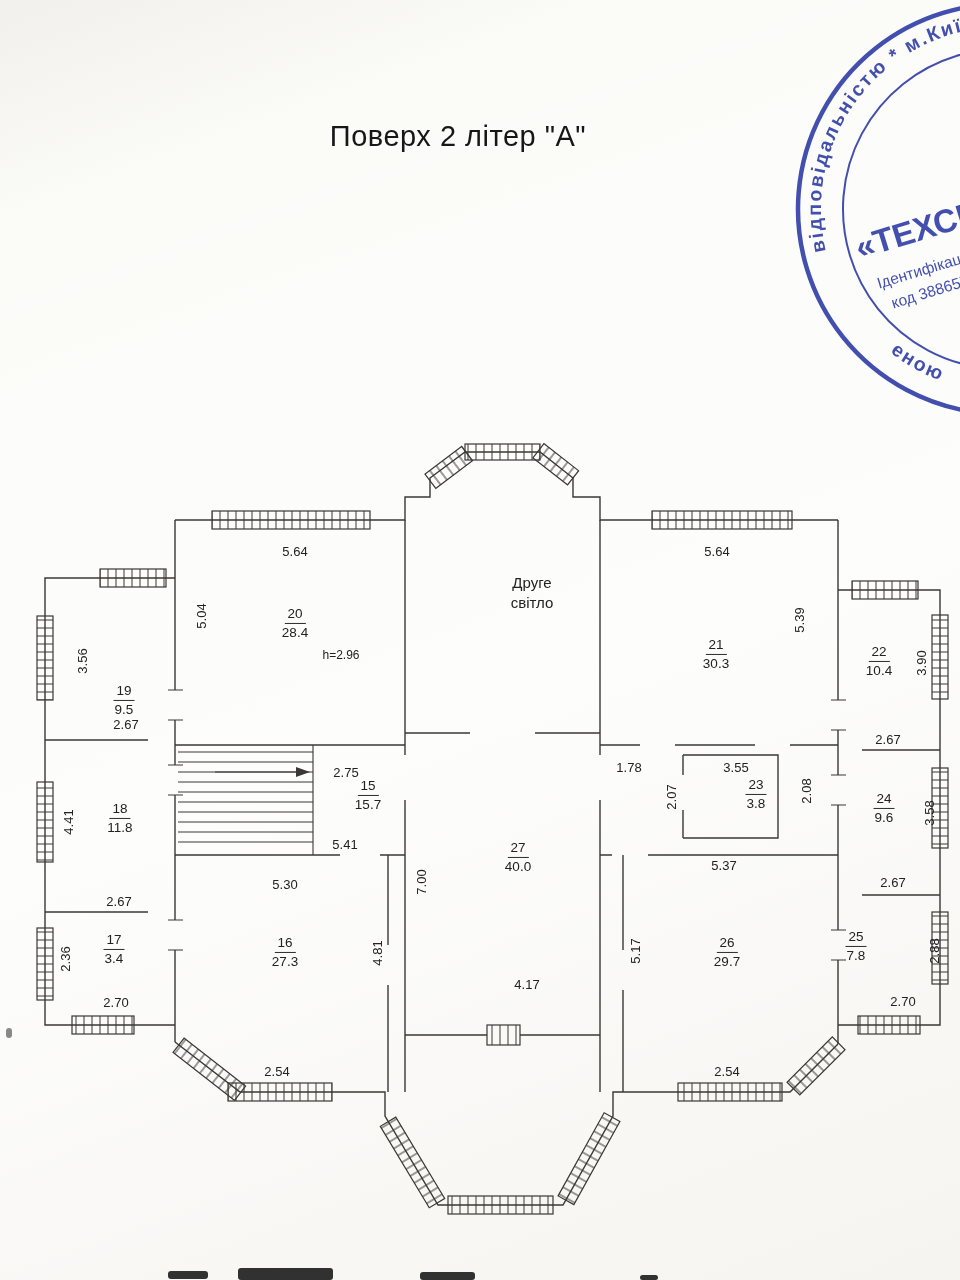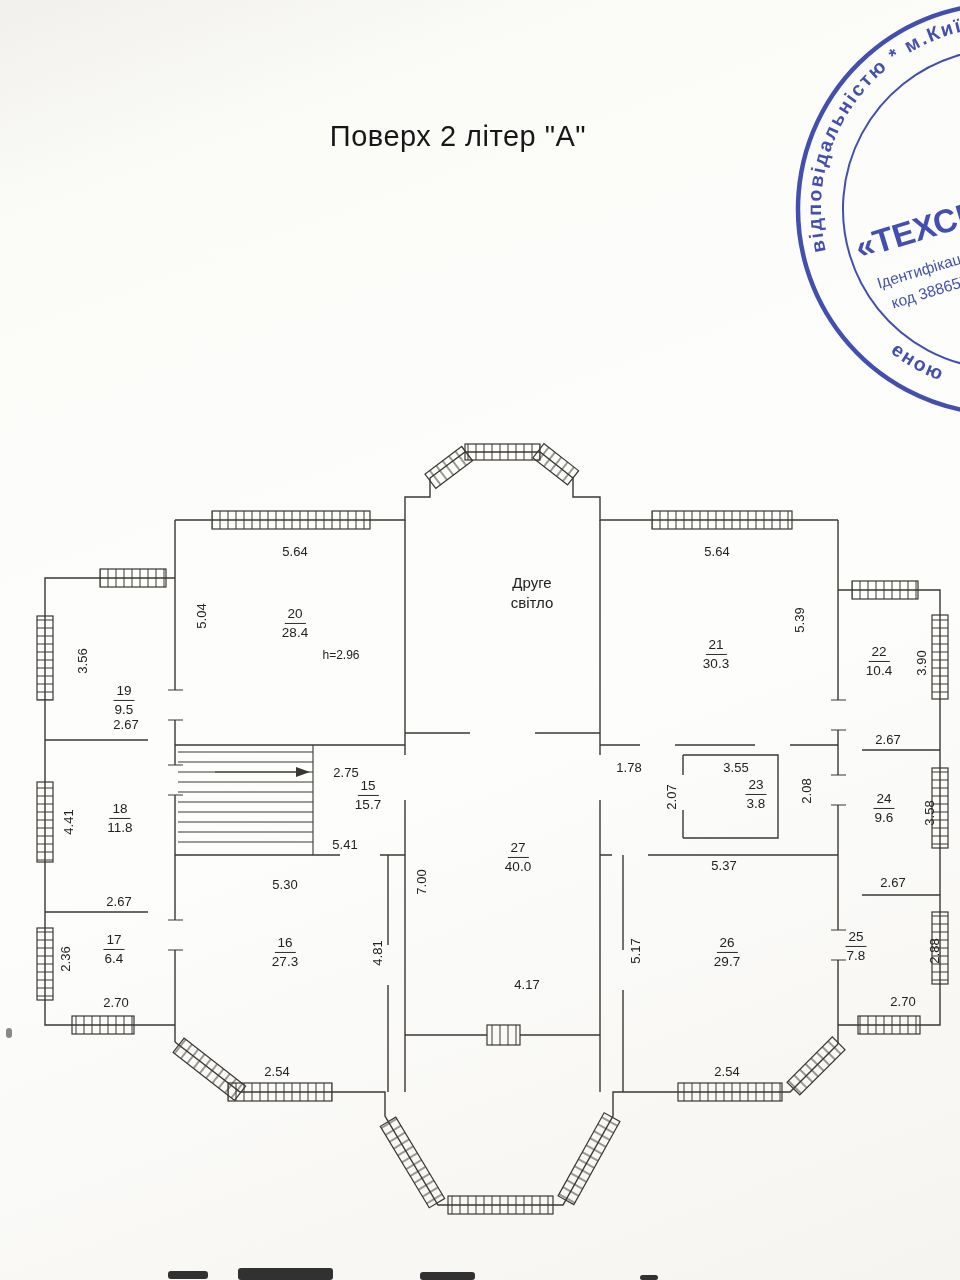--- a/index.html
+++ b/index.html
@@ -118,21 +118,21 @@
   <div class="room" style="left:368px;top:795px">
     <span class="num">15</span>
     <span class="area">15.7</span>
   </div>
   <div class="room" style="left:285px;top:952px">
     <span class="num">16</span>
     <span class="area">27.3</span>
   </div>
   <div class="room" style="left:114px;top:949px">
     <span class="num">17</span>
-    <span class="area">6.4</span>
+    <span class="area">3.4</span>
   </div>
   <div class="room" style="left:120px;top:818px">
     <span class="num">18</span>
     <span class="area">11.8</span>
   </div>
   <div class="room" style="left:124px;top:700px">
     <span class="num">19</span>
     <span class="area">9.5</span>
   </div>
   <div class="room" style="left:295px;top:623px">

